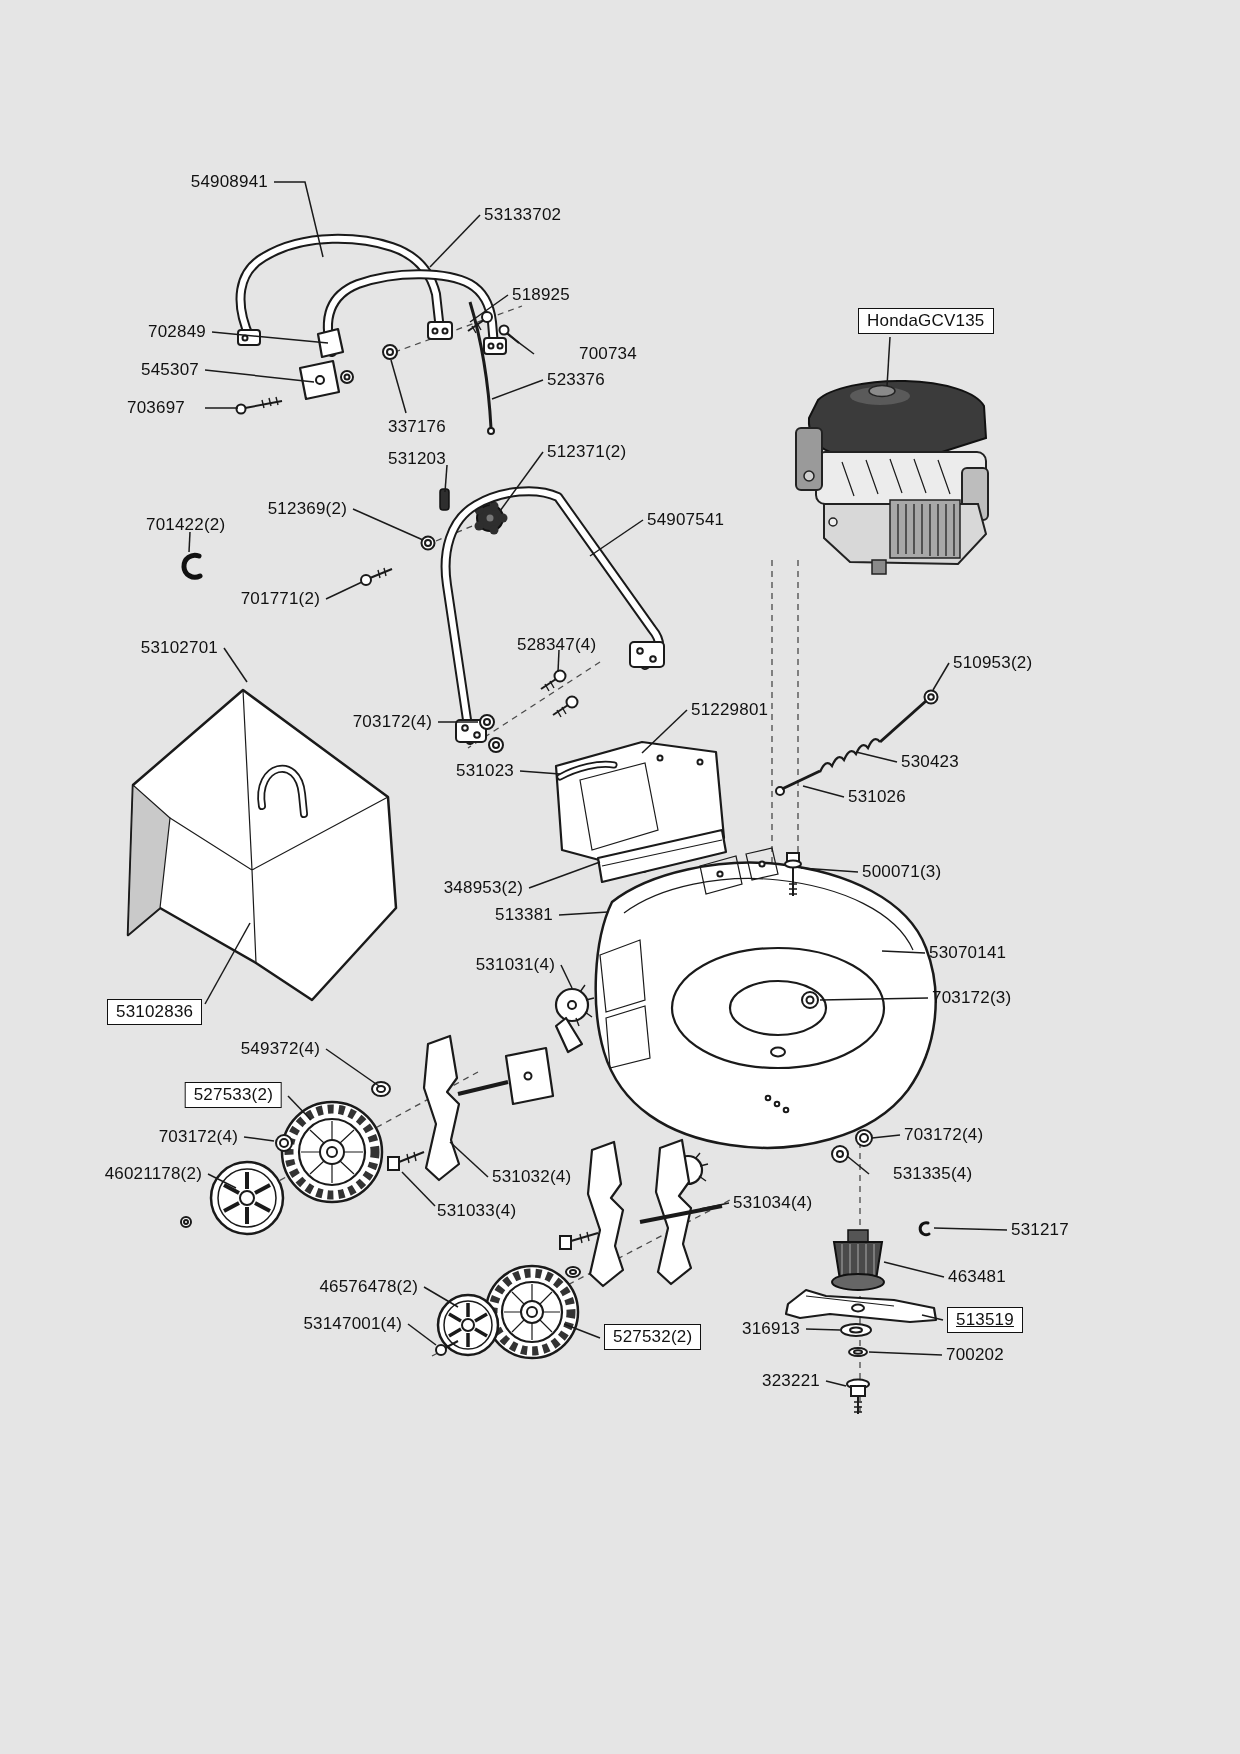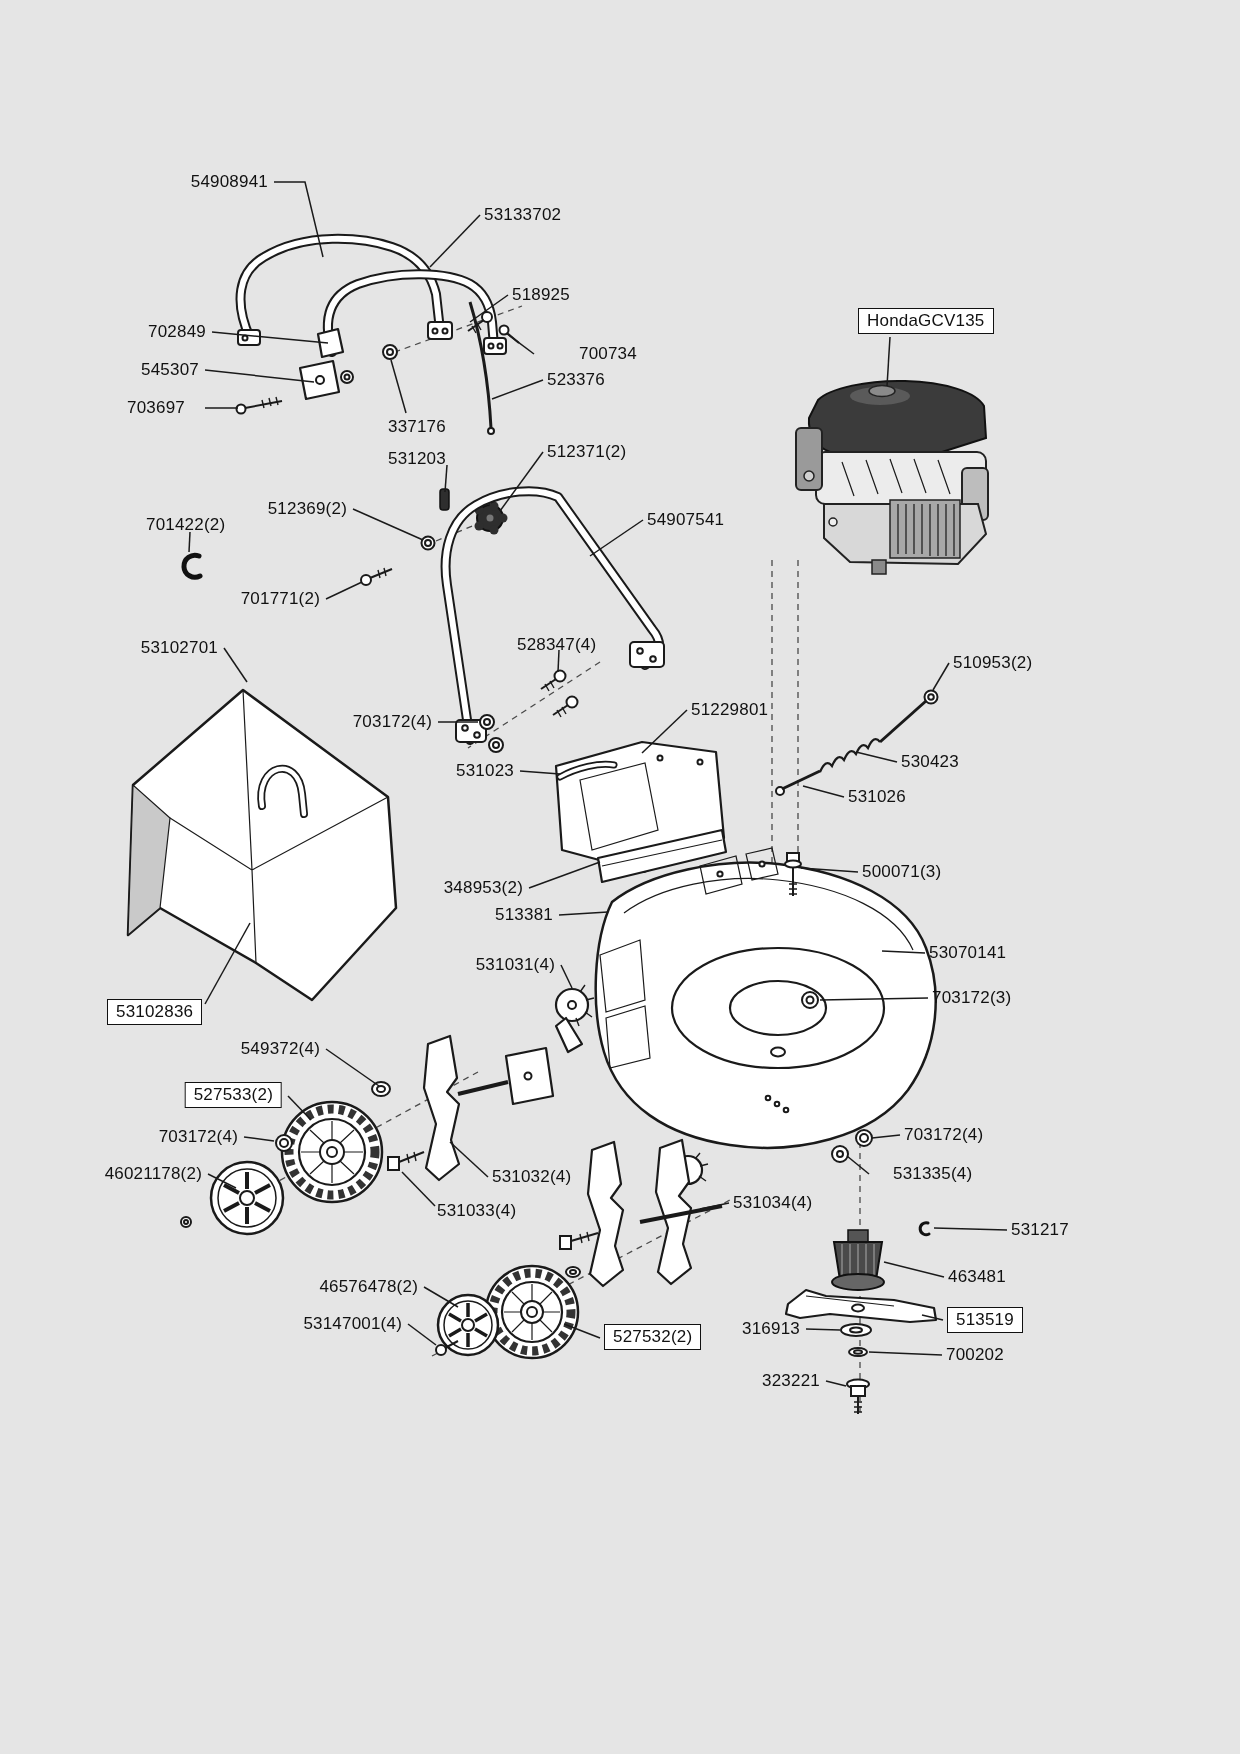--- a/index.html
+++ b/index.html
@@ -372,18 +372,18 @@
       <div class="part-label" style="top: 1125px; left: 904px;">703172(4)</div>
       <div class="part-label" style="top: 1164px; left: 873px; margin-left: 20px;">531335(4)</div>
       <div class="part-label" style="top: 1201px; left: 437px;">531033(4)</div>
       <div class="part-label" style="top: 1193px; left: 733px;">531034(4)</div>
       <div class="part-label" style="top: 1220px; left: 1011px;">531217</div>
       <div class="part-label" style="top: 1267px; left: 948px;">463481</div>
       <div class="part-label" style="top: 1277px; left: 418px; transform: translateX(-100%);">46576478(2)</div>
       <div class="part-label" style="top: 1314px; left: 402px; transform: translateX(-100%);">53147001(4)</div>
       <div class="part-label boxed" style="top: 1324px; left: 604px;">527532(2)</div>
       <div class="part-label" style="top: 1319px; left: 800px; transform: translateX(-100%);">316913</div>
-      <div class="part-label boxed" style="top: 1307px; left: 947px;">513519</div>
+      <div class="part-label boxed" style="top: 1307px; left: 947px; text-decoration: underline;">513519</div>
       <div class="part-label" style="top: 1345px; left: 946px;">700202</div>
       <div class="part-label" style="top: 1371px; left: 820px; transform: translateX(-100%);">323221</div>
       <div class="part-label boxed" style="top: 308px; left: 818px; margin-left: 40px;">HondaGCV135</div>
     </div>
 </div>
 
 </body></html>

